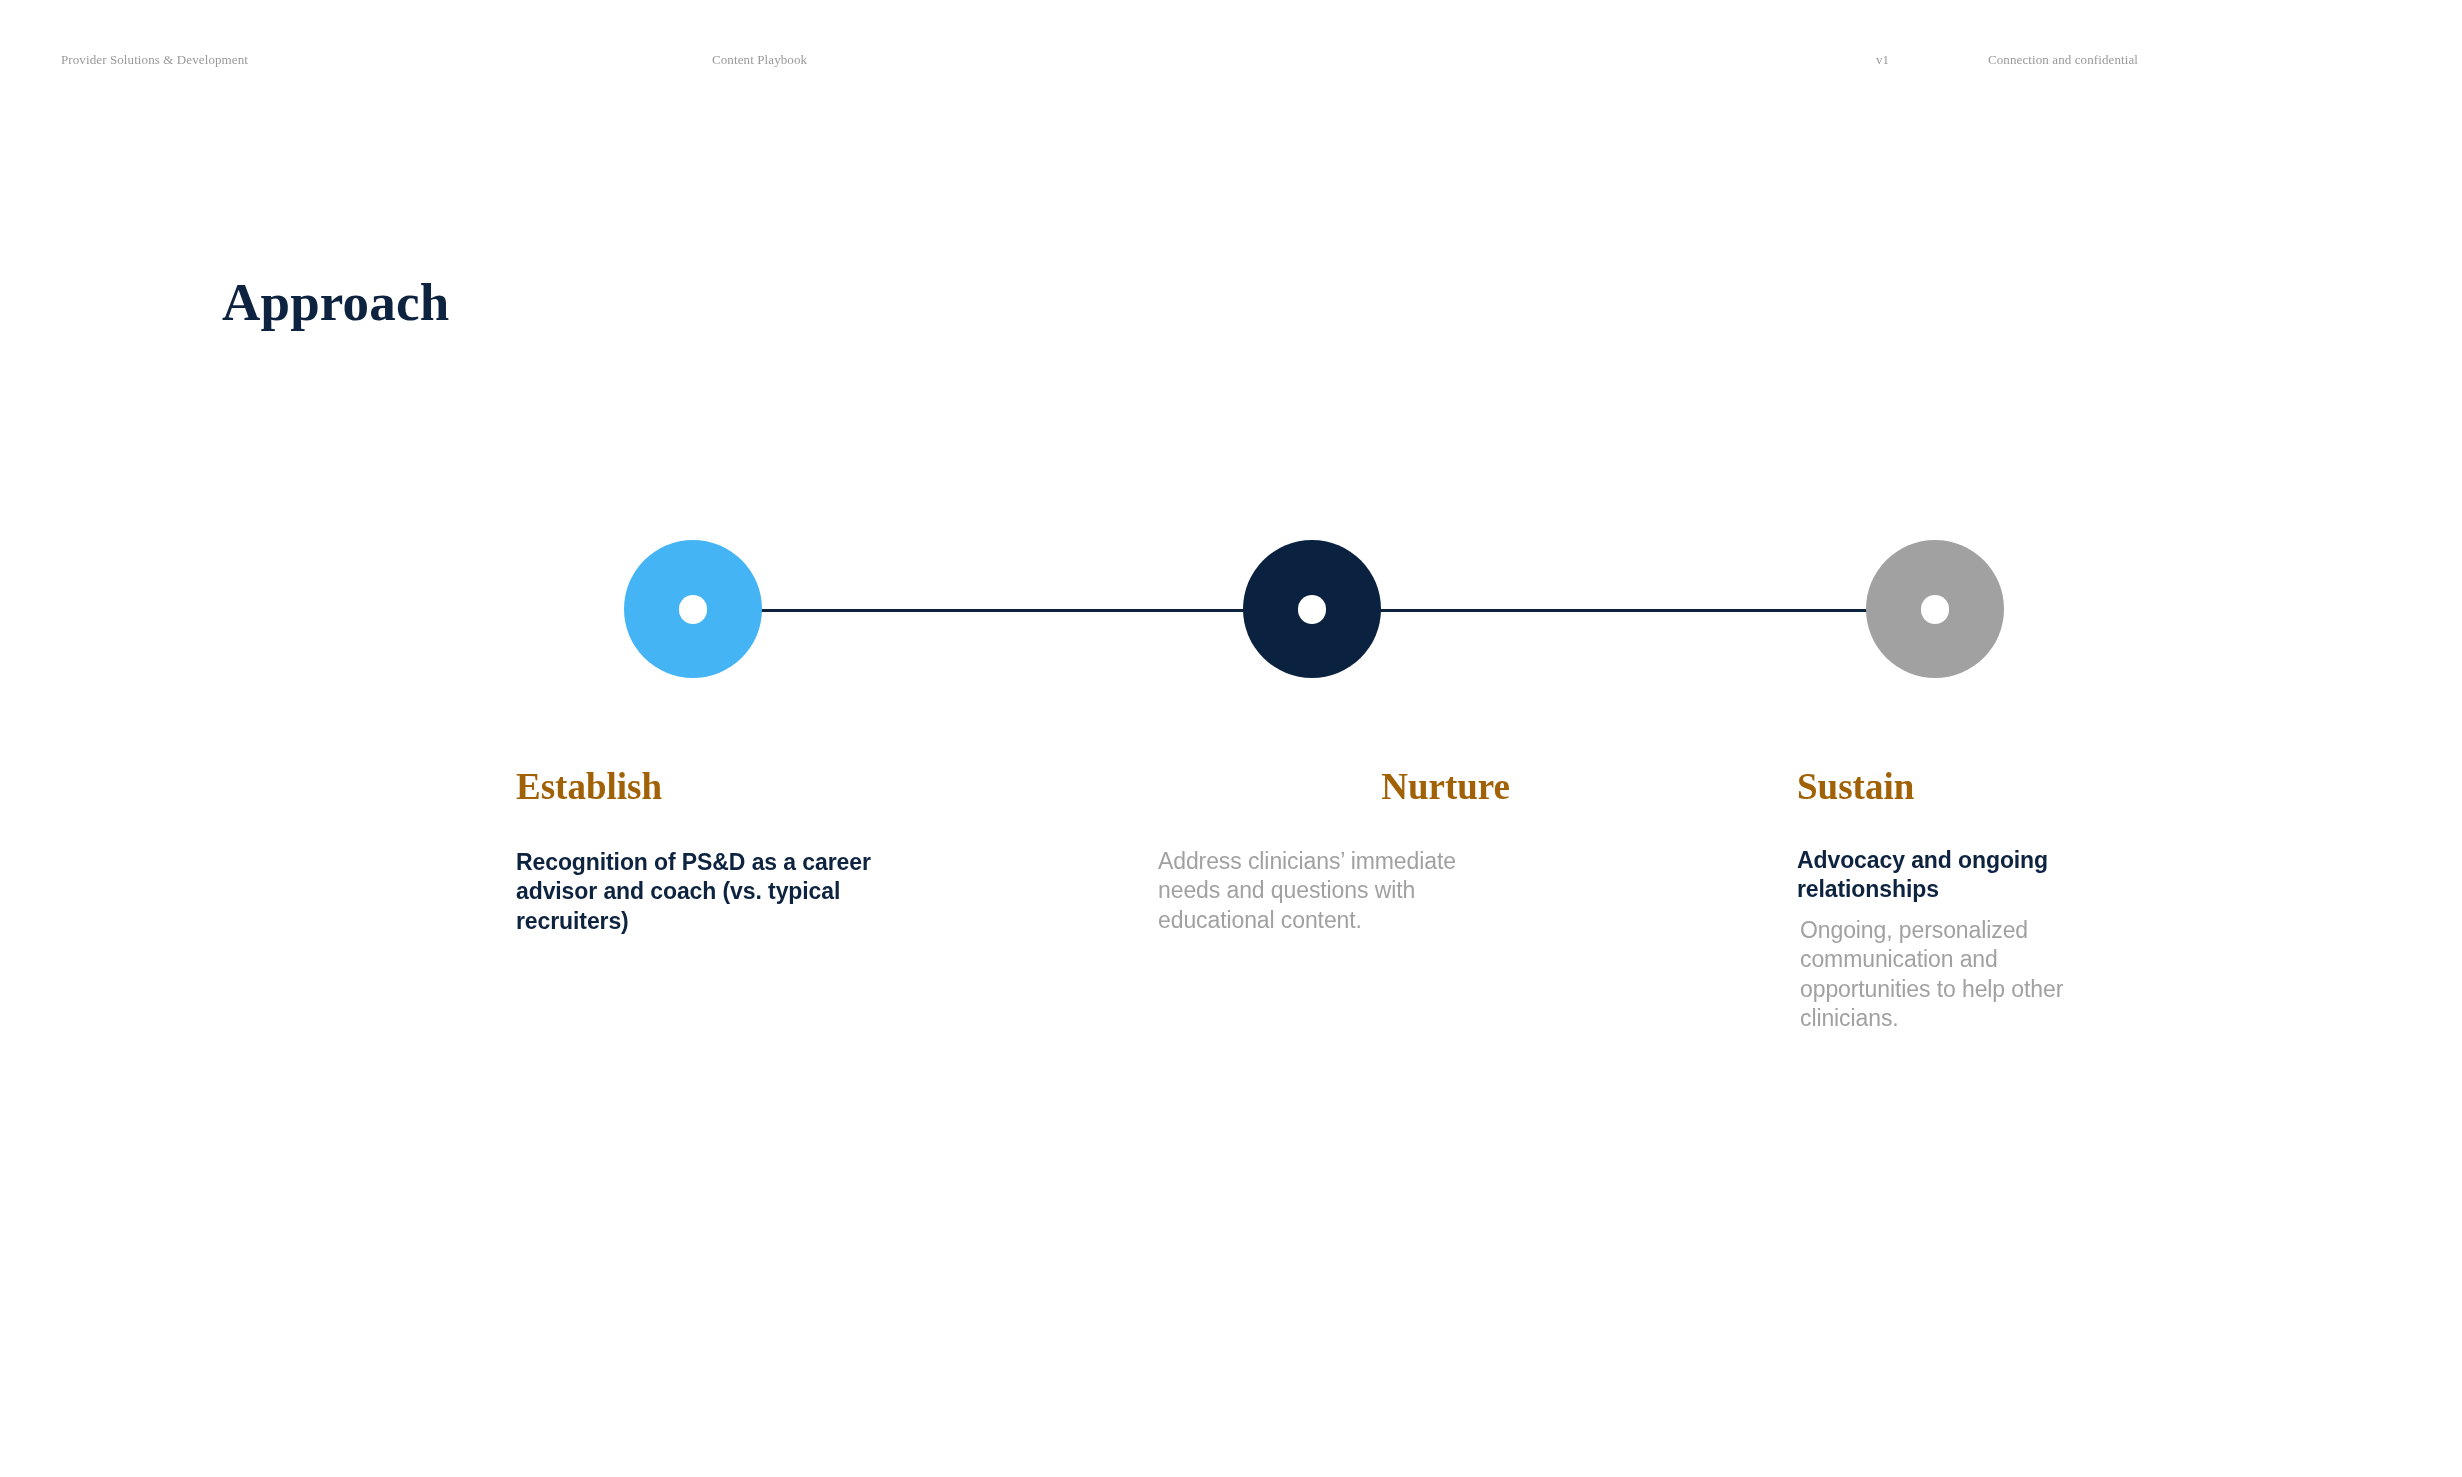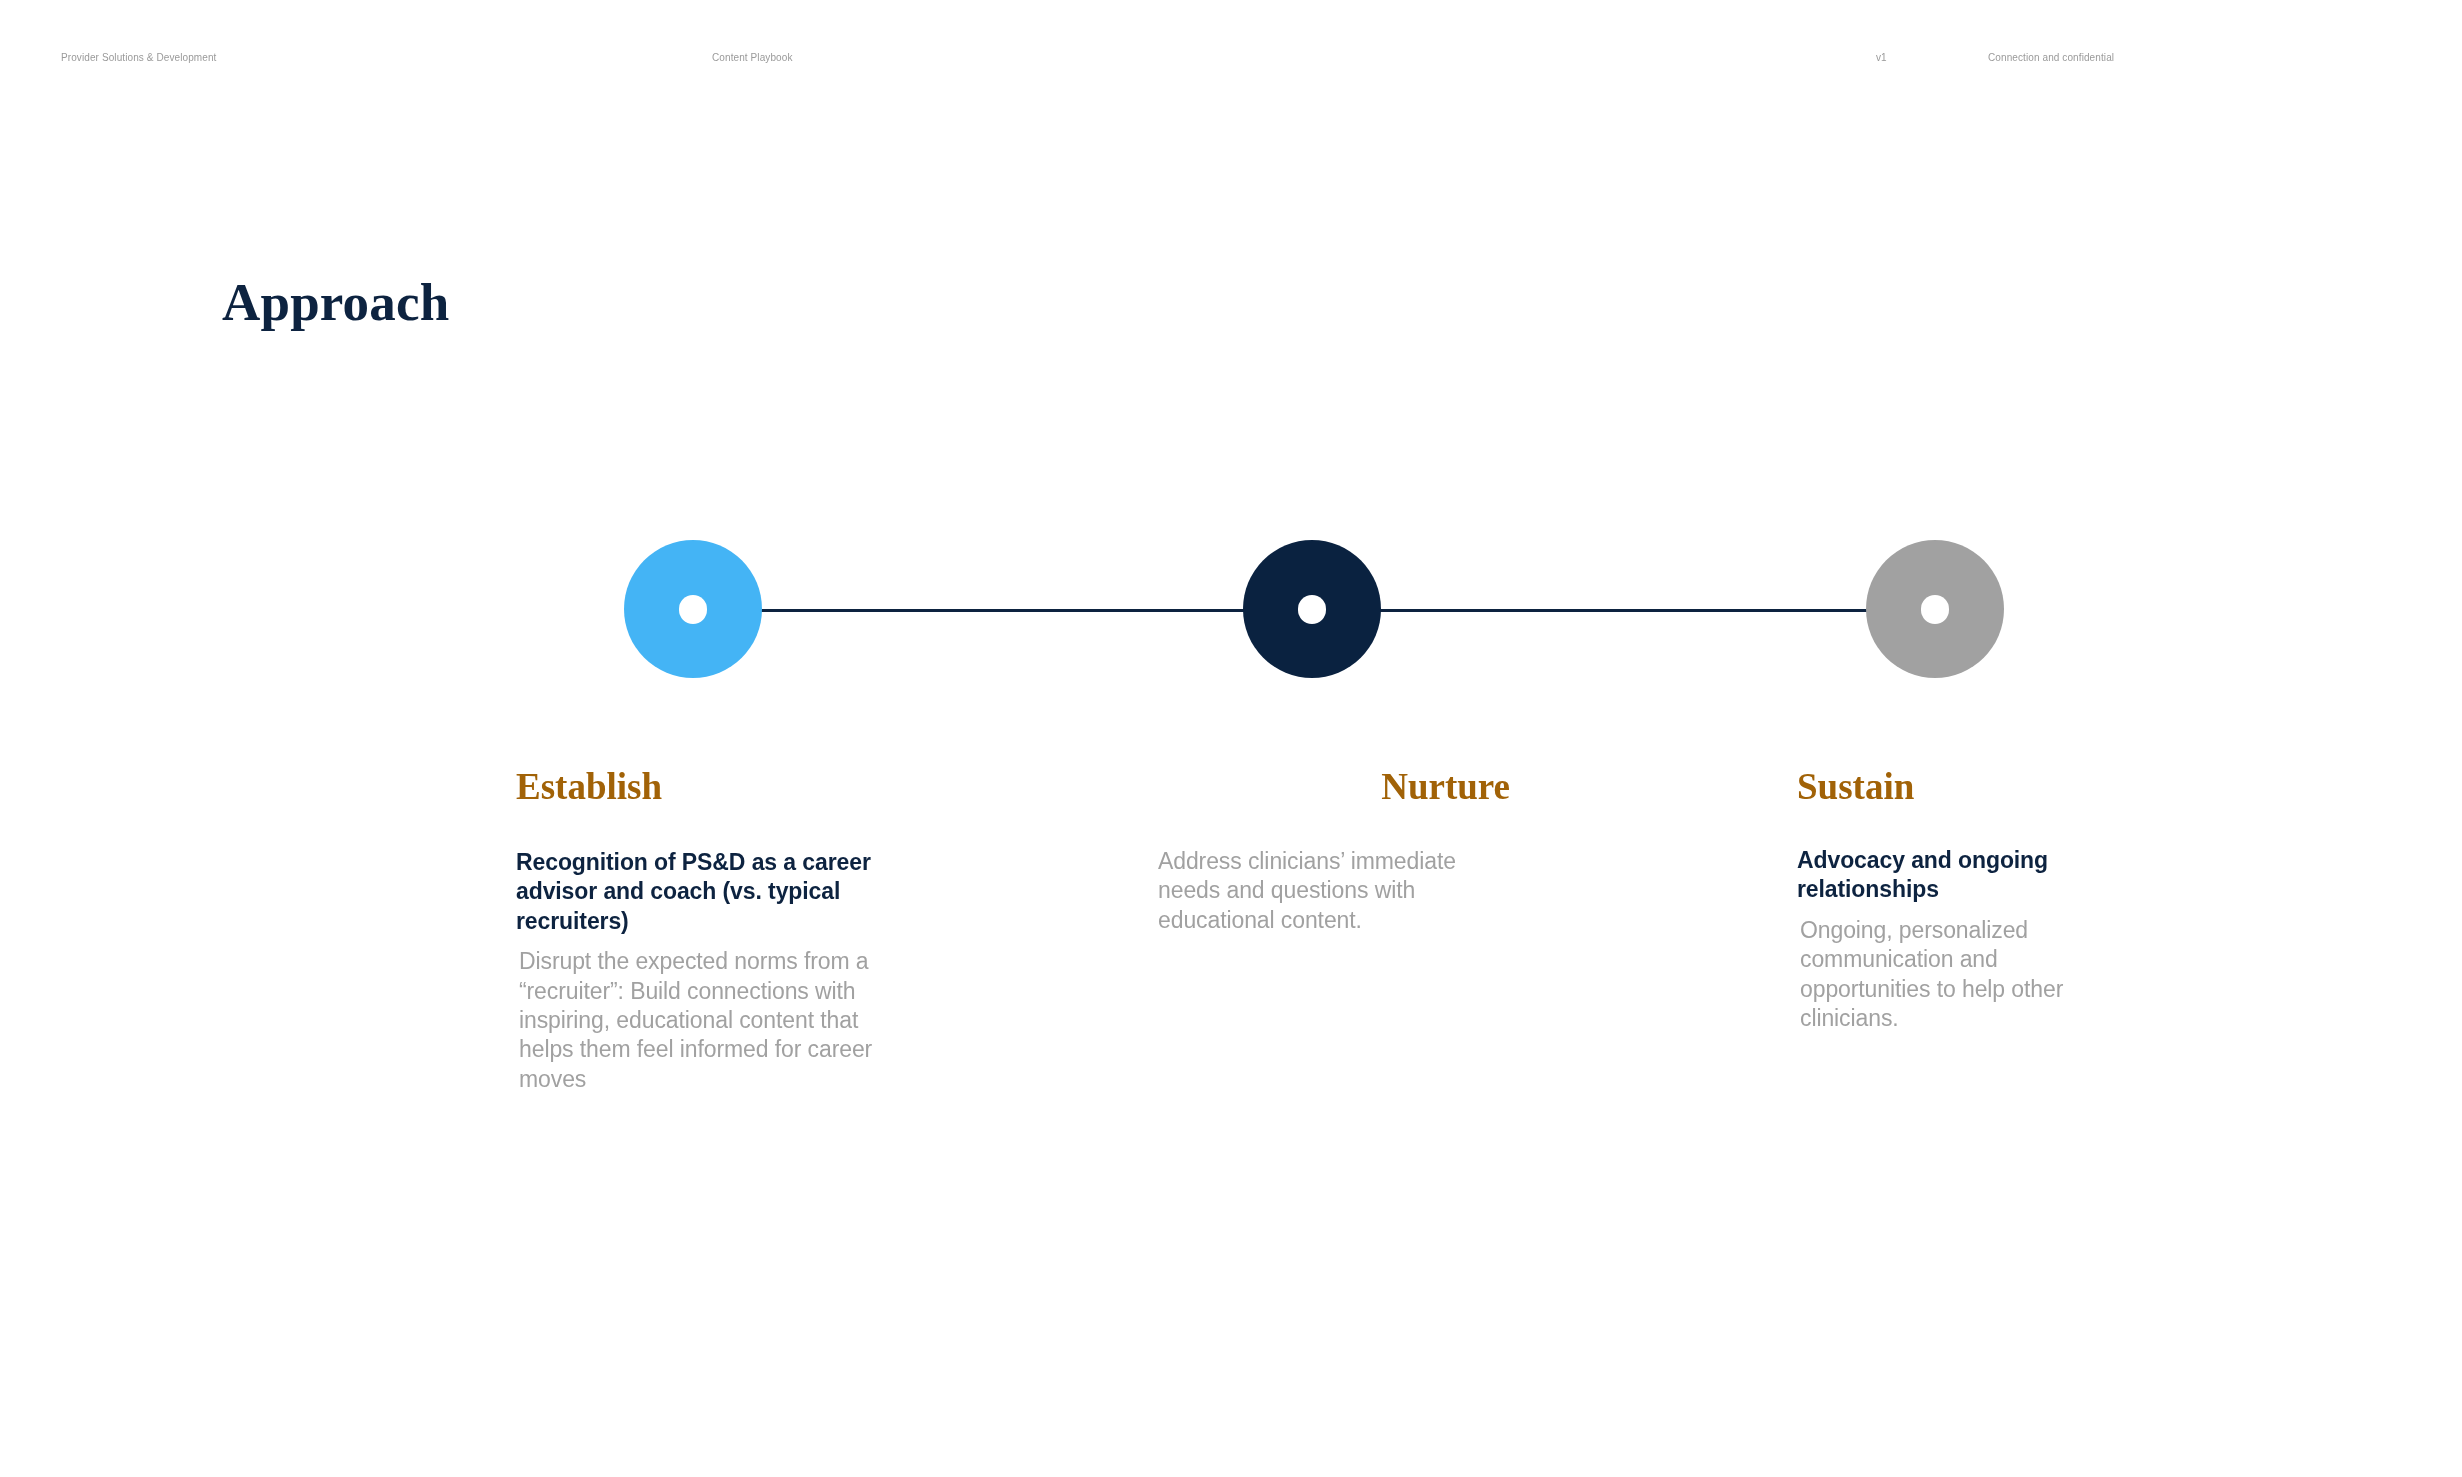--- a/index.html
+++ b/index.html
@@ -25,22 +25,22 @@
   
   .slide-header {
     position: absolute;
     top: 53px;
     left: 0;
     width: 2627px;
     height: 19.7px;
   }
   .hdr-item {
     position: absolute;
-    font-family: Liberation Sans, sans-serif;
-    font-size: 10px;
+    font-family: Liberation Serif, serif;
+    font-size: 13px;
     letter-spacing: 0.1px;
     color: #9a9a9a;
     white-space: nowrap;
     line-height: 1;
   }
   .hdr-left   { left: 61px; }
   .hdr-center { left: 712px; }
   .hdr-ver    { left: 1876px; }
   .hdr-right  { left: 1988px; }
 
@@ -168,21 +168,20 @@
     <div class="node node-3">
       <div class="node-dot"></div>
     </div>
   </div>
 
   <div class="columns">
 
     <div class="col col-1">
       <div class="col-heading">Establish</div>
       <p class="col-subhead">Recognition of PS&amp;D as a career advisor and coach (vs. typical recruiters)</p>
-      <p class="col-body">Disrupt the expected norms from a “recruiter”: Build connections with inspiring, educational content that helps them feel informed for career moves</p>
     </div>
 
     <div class="col col-2">
       <div class="col-heading">Nurture</div>
       <p class="col-body">Address clinicians’ immediate needs and questions with educational content.</p>
     </div>
 
     <div class="col col-3">
       <div class="col-heading">Sustain</div>
       <p class="col-subhead">Advocacy and ongoing relationships</p>

